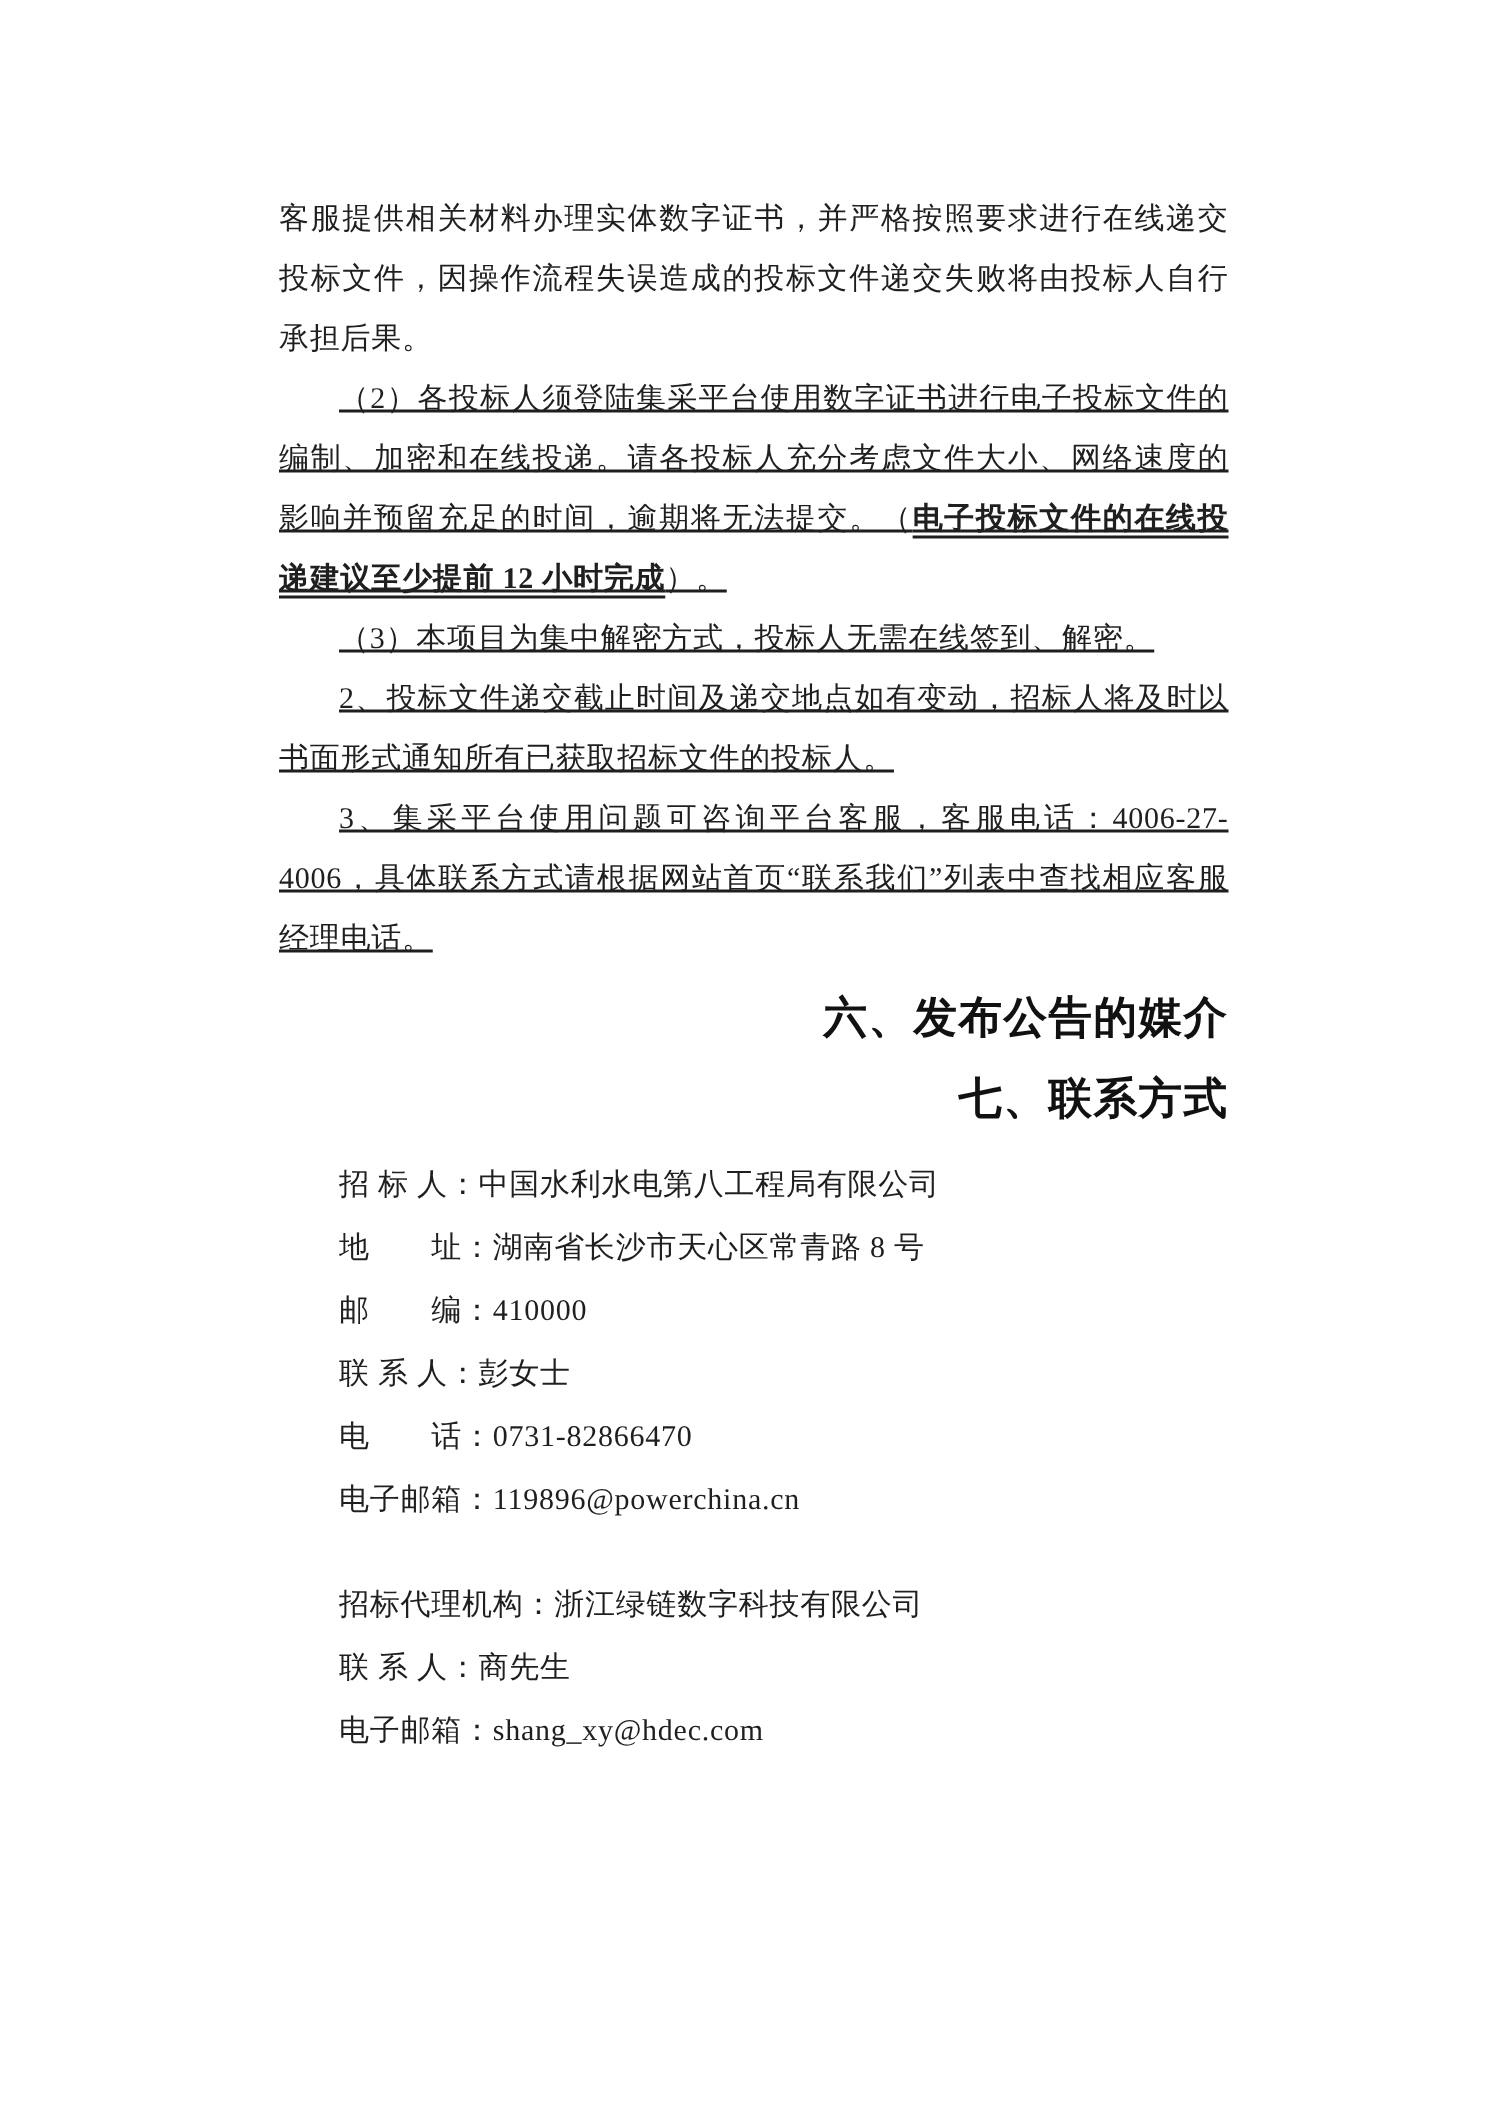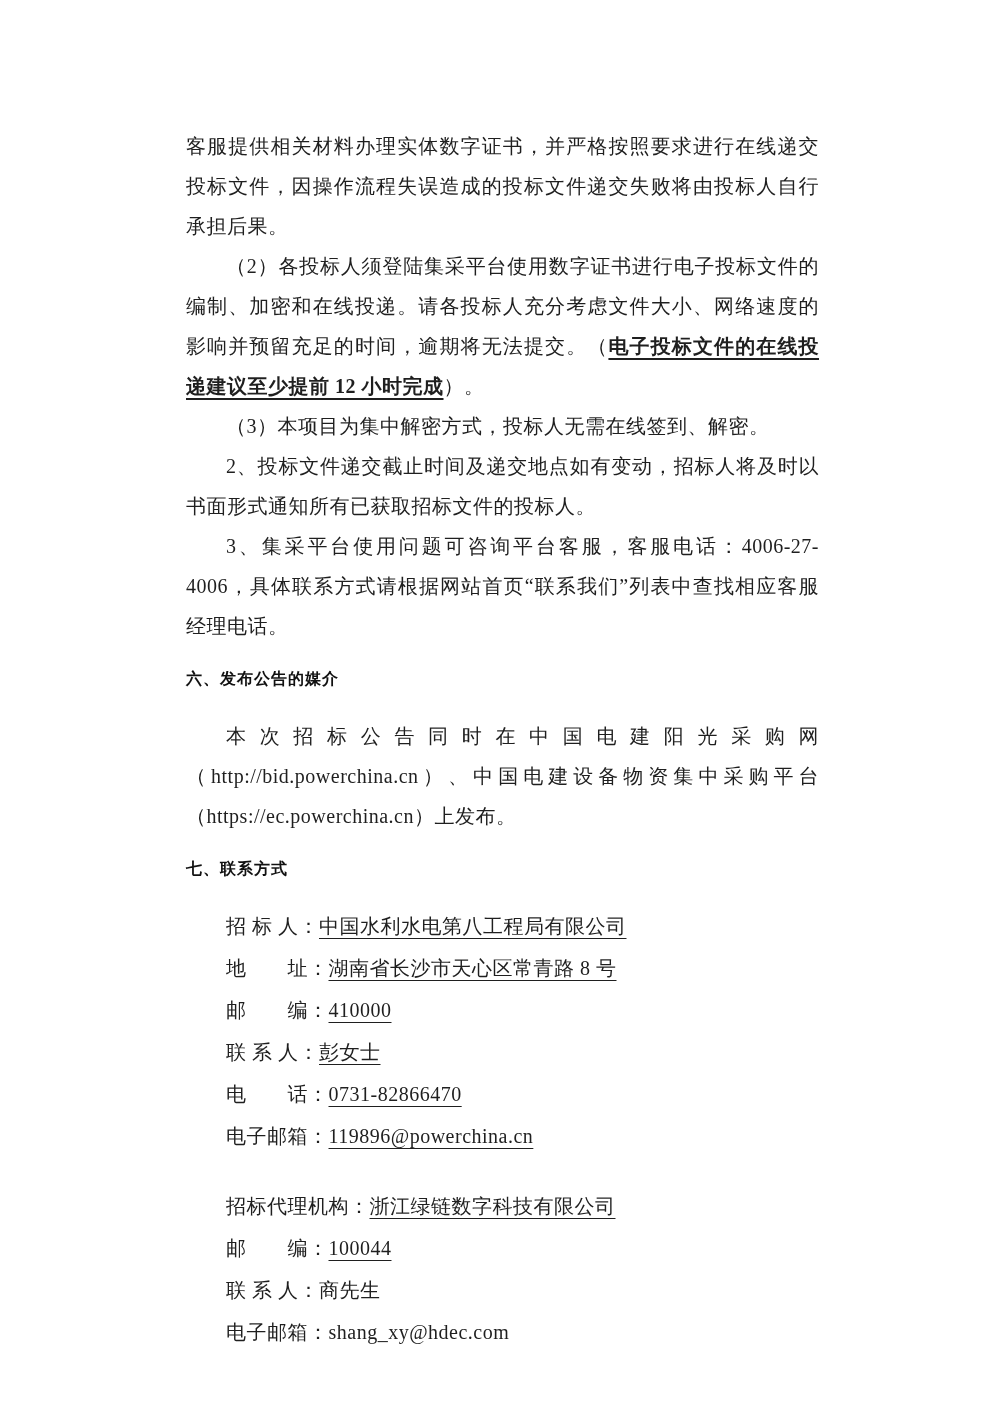--- a/index.html
+++ b/index.html
@@ -16,41 +16,41 @@
     font-family: "Liberation Serif", "DejaVu Serif", serif;
     overflow: hidden;
   }
   .doc {
     padding: 126px 145px 0 150px;
     font-size: 20px;
     line-height: 40px;
     letter-spacing: 0.5px;
   }
   p.body { margin: 0; text-align: justify; }
-  p.ind { text-indent: 2em; }
+  p.ind { text-indent: 2em; text-decoration: underline; }
   .em-bold {
     font-weight: 700;
     text-decoration: underline;
     text-underline-offset: 5px;
     text-decoration-thickness: 1.5px;
   }
   h2.sec-heading {
     font-family: Liberation Serif, serif;
-    font-size: 16px;
+    font-size: 29px;
     font-weight: 700;
     color: #111111;
     line-height: 34px;
     margin: 16px 0 20px 0;
     letter-spacing: 1px;
+    text-align: right;
   }
   .contact-block { margin-top: 0; }
   .contact-block.second { margin-top: 30px; }
   p.row { margin: 0 0 2px 0; text-indent: 2em; text-align: justify; }
   .val.u {
-    text-decoration: underline;
     text-underline-offset: 5px;
     text-decoration-thickness: 1px;
   }
 </style>
 </head>
 <body>
 
 <div class="page">
   <div class="doc">
 
@@ -59,34 +59,32 @@
     <p class="body ind"><span>（2）各投标人须登陆集采平台使用数字证书进行电子投标文件的编制、加密和在线投递。请各投标人充分考虑文件大小、网络速度的影响并预留充足的时间，逾期将无法提交。（</span><span class="em-bold">电子投标文件的在线投递建议至少提前 12 小时完成</span><span>）。</span></p>
 
     <p class="body ind">（3）本项目为集中解密方式，投标人无需在线签到、解密。</p>
 
     <p class="body ind">2、投标文件递交截止时间及递交地点如有变动，招标人将及时以书面形式通知所有已获取招标文件的投标人。</p>
 
     <p class="body ind">3、集采平台使用问题可咨询平台客服，客服电话：4006-27-4006，具体联系方式请根据网站首页“联系我们”列表中查找相应客服经理电话。</p>
 
     <h2 class="sec-heading">六、发布公告的媒介</h2>
 
-    <p class="body ind">本次招标公告同时在中国电建阳光采购网（http://bid.powerchina.cn）、中国电建设备物资集中采购平台（https://ec.powerchina.cn）上发布。</p>
 
     <h2 class="sec-heading">七、联系方式</h2>
 
     <div class="contact-block">
       <p class="row"><span class="lbl">招 标 人：</span><span class="val u">中国水利水电第八工程局有限公司</span></p>
       <p class="row"><span class="lbl">地　　址：</span><span class="val u">湖南省长沙市天心区常青路 8 号</span></p>
       <p class="row"><span class="lbl">邮　　编：</span><span class="val u">410000</span></p>
       <p class="row"><span class="lbl">联 系 人：</span><span class="val u">彭女士</span></p>
       <p class="row"><span class="lbl">电　　话：</span><span class="val u">0731-82866470</span></p>
       <p class="row"><span class="lbl">电子邮箱：</span><span class="val u">119896@powerchina.cn</span></p>
     </div>
 
     <div class="contact-block second">
       <p class="row"><span class="lbl">招标代理机构：</span><span class="val u">浙江绿链数字科技有限公司</span></p>
-      <p class="row"><span class="lbl">邮　　编：</span><span class="val u">100044</span></p>
       <p class="row"><span class="lbl">联 系 人：</span><span class="val">商先生</span></p>
       <p class="row"><span class="lbl">电子邮箱：</span><span class="val">shang_xy@hdec.com</span></p>
     </div>
 
   </div>
 </div>
 
 </body></html>

